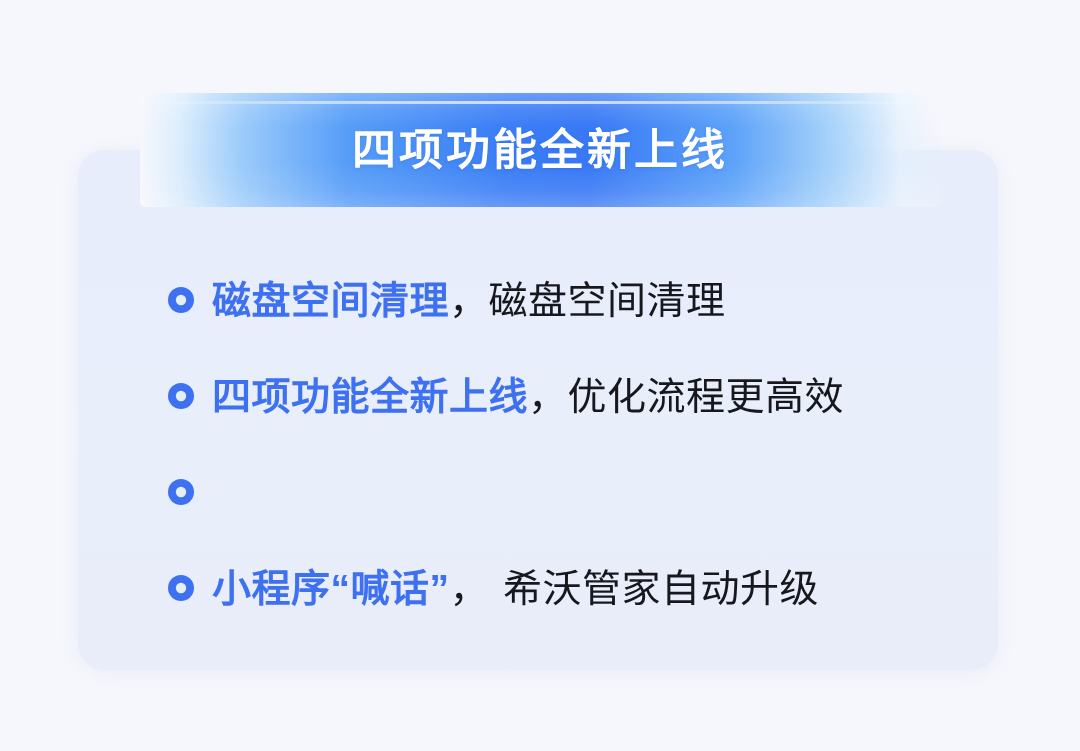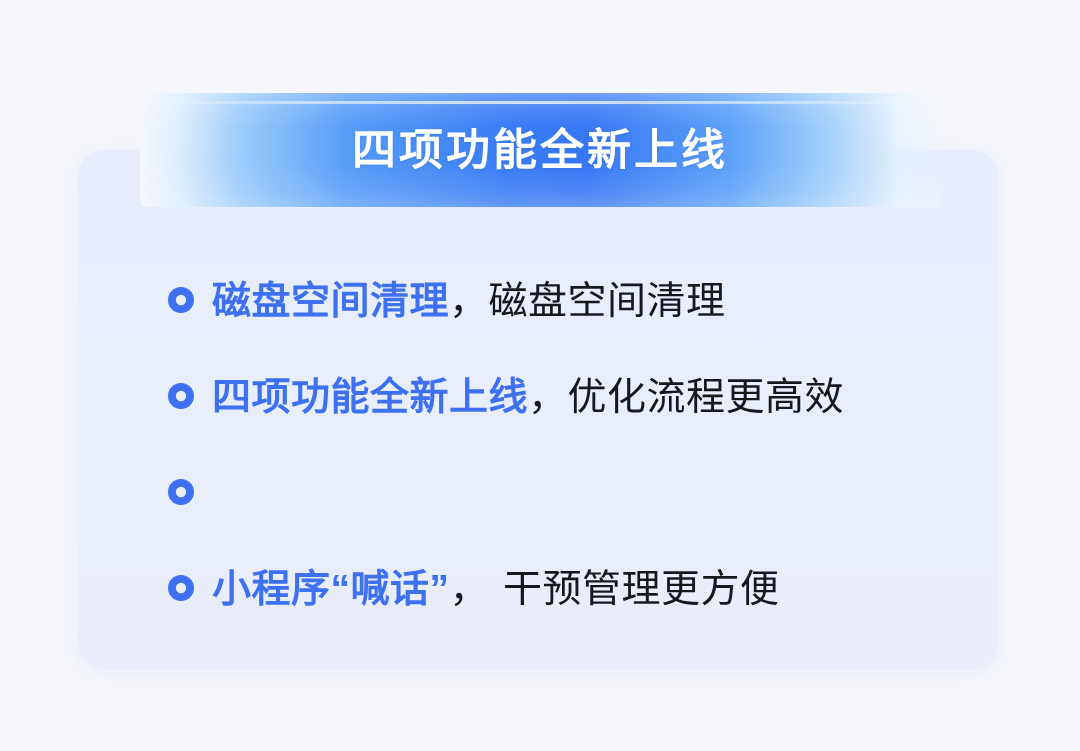--- a/index.html
+++ b/index.html
@@ -169,18 +169,18 @@
         <circle cx="13" cy="13" r="5.2" fill="#e8edfb"></circle>
       </svg>
     </div>
 
     <div class="feature-item">
       <svg class="bullet-icon" viewBox="0 0 26 26">
         <circle cx="13" cy="13" r="13" fill="#3e70f2"></circle>
         <circle cx="13" cy="13" r="5.2" fill="#e8edfb"></circle>
       </svg>
       <div class="item-text">
-        <span class="hl">小程序“喊话”</span><span class="rest">，</span><span class="gap"></span><span class="rest">干预管理更方便</span>
+        <span class="hl">小程序“喊话”</span><span class="rest">，</span><span class="gap"></span><span class="rest">希沃管家自动升级</span>
       </div>
     </div>
 
   </div>
 </div>
 
 </body></html>

